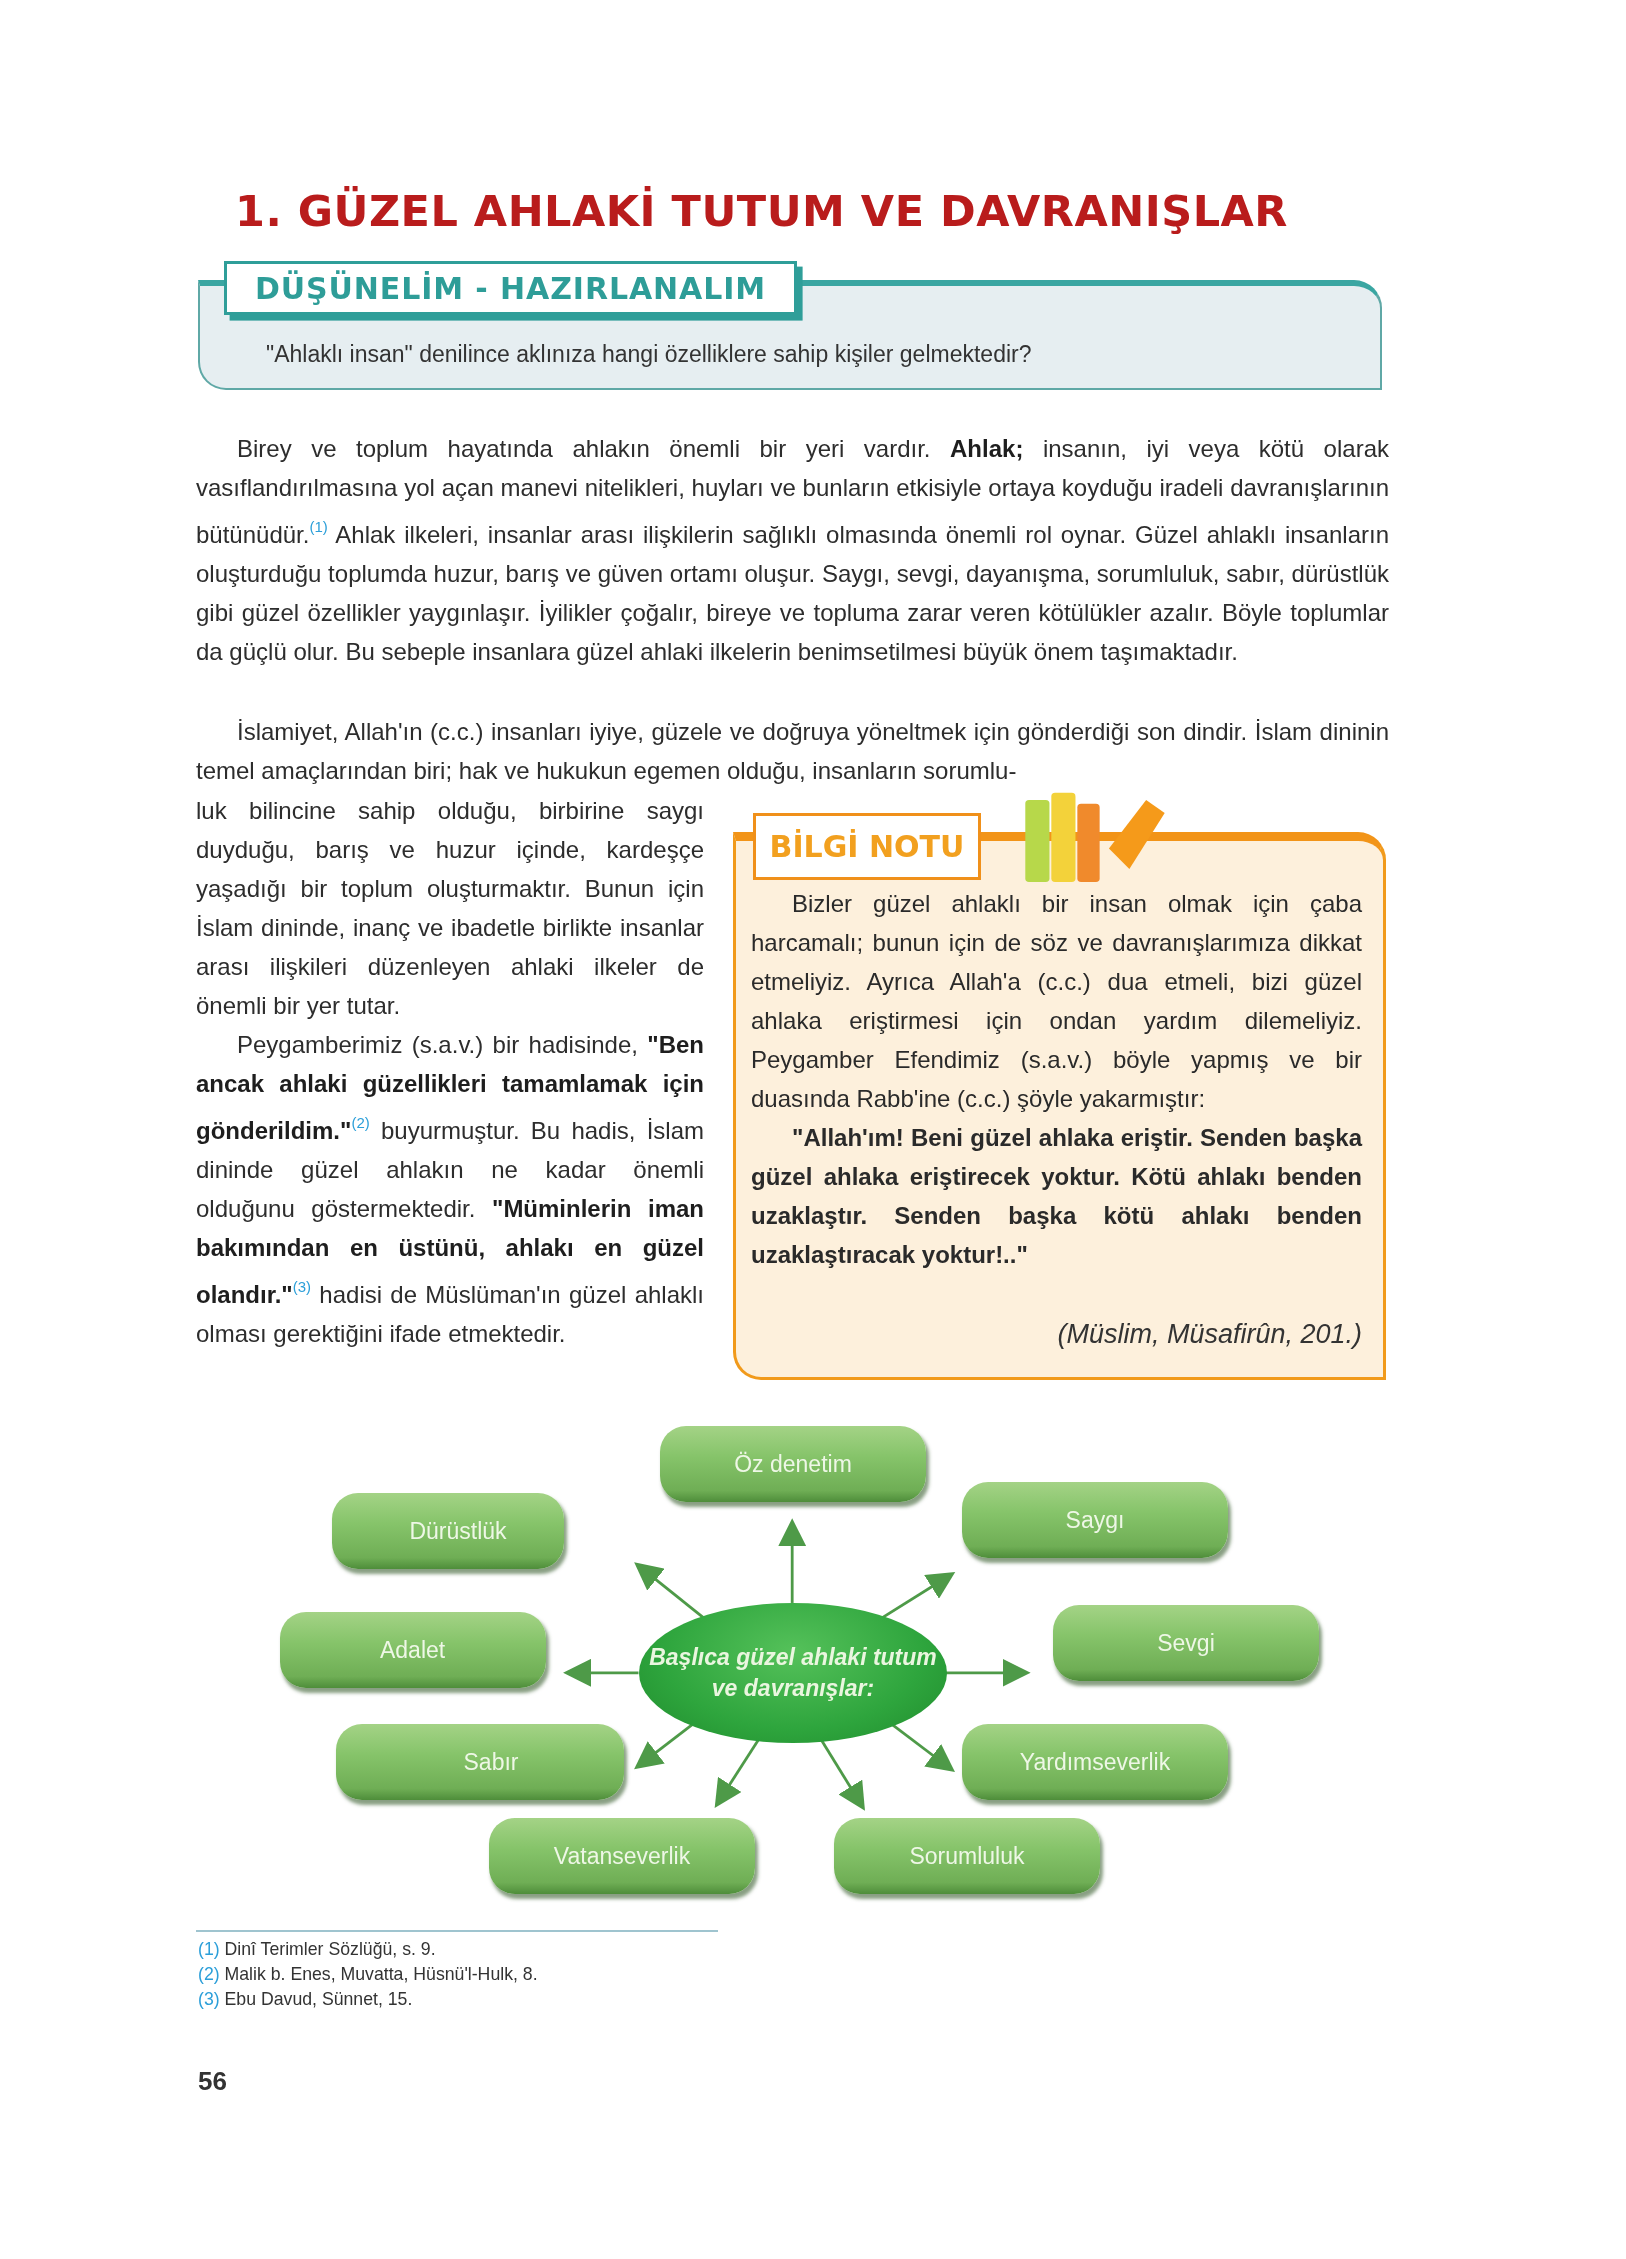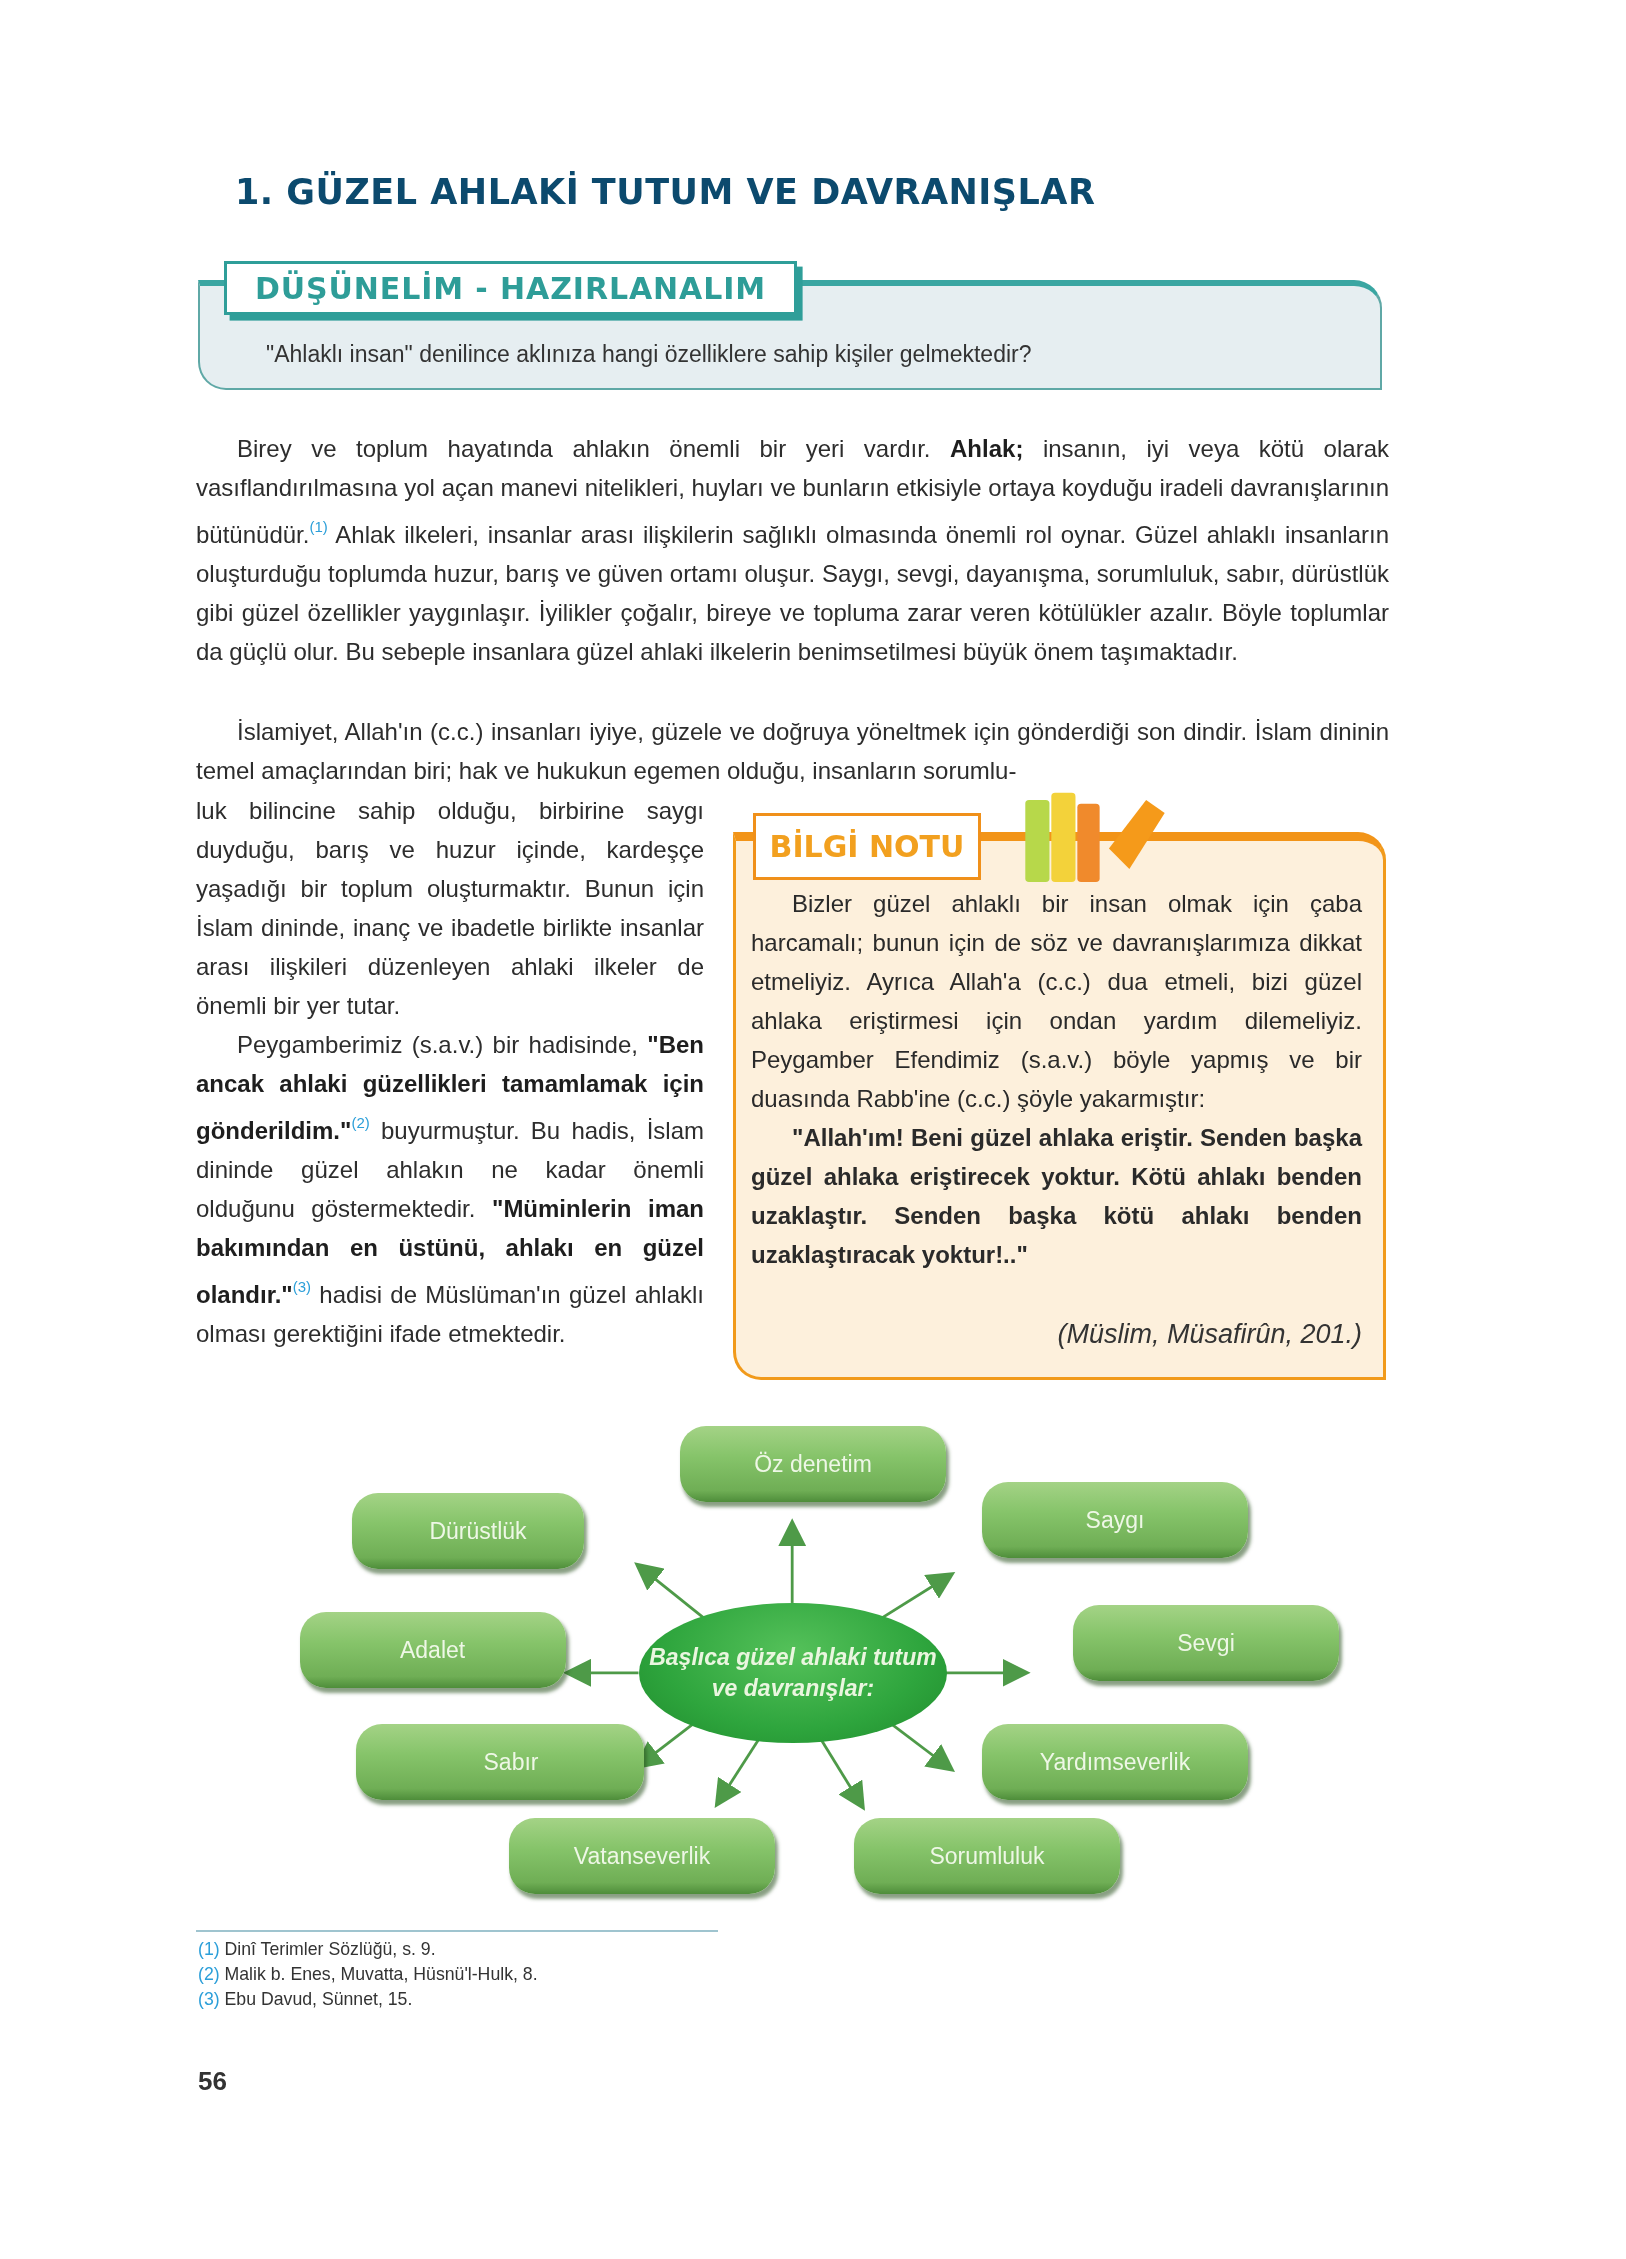--- a/index.html
+++ b/index.html
@@ -2,22 +2,22 @@
 <html style="font-size:15px"><head>
 <meta charset="utf-8">
 <style>
   html, body { margin: 0; padding: 0; }
   body {
     width: 1627px; height: 2260px; background: #ffffff; position: relative; overflow: hidden;
     font-family: "Liberation Sans", sans-serif; color: #2a2a2a;
   }
   .abs { position: absolute; }
   #title {
-    left: 235px; top: 172px; font-family: "DejaVu Sans", sans-serif; font-weight: bold;
-    font-size: 35px; color: #0c4a6e; letter-spacing: 0.5px;
+    left: 235px; top: 186px; font-family: "DejaVu Sans", sans-serif; font-weight: bold;
+    font-size: 43px; color: #b91c1c; letter-spacing: 0.5px;
   }
   
   #think-box {
     left: 198px; top: 280px; width: 1184px; height: 110px;
     background: #e6eef1; border: 2.8px solid #5fa8a6; border-top: 6.5px solid #3aa6a2;
     border-radius: 0 28px 0 28px; box-sizing: border-box;
   }
   #think-label-box {
     left: 224px; top: 261px; width: 573px; height: 54px; background: #fff;
     border: 3.7px solid #2f9e99; box-sizing: border-box;
@@ -51,21 +51,21 @@
   #info-text { left: 751px; top: 884px; width: 611px; font-size: 24px; line-height: 39px; text-align: justify; }
   #info-text .ind { text-indent: 41px; }
   #info-source { left: 751px; top: 1319px; width: 611px; text-align: right; font-style: italic; font-size: 27px; color: #333; }
   
   #diagram { left: 261px; top: 1426px; width: 1081px; height: 475px; }
   .node {
     position: absolute; height: 76px; border-radius: 26px;
     background: linear-gradient(#a4d386 0%, #86c46a 40%, #6fae55 85%, #4e8d3a 100%);
     box-shadow: 2.8px 4.7px 3.7px rgba(40,80,30,0.55);
     display: flex; align-items: center; justify-content: center;
-    color: #eef7e6; font-size: 23px; margin-left: 20px;
+    color: #eef7e6; font-size: 23px;
   }
   #center-node {
     position: absolute; left: 378px; top: 177px; width: 308px; height: 140px; border-radius: 50%;
     background: radial-gradient(ellipse at 50% 35%, #55c15a 0%, #2ea53d 60%, #1f8a2c 100%);
     display: flex; align-items: center; justify-content: center; text-align: center;
     color: #eaf6df; font-size: 23px; font-weight: bold; line-height: 31px; font-style: italic;
   }
   
   #fn-rule { left: 196px; top: 1930px; width: 522px; height: 1.9px; background: #9fc4cf; }
   #footnotes { left: 198px; top: 1937px; font-size: 17.7px; line-height: 25px; color: #333; }

